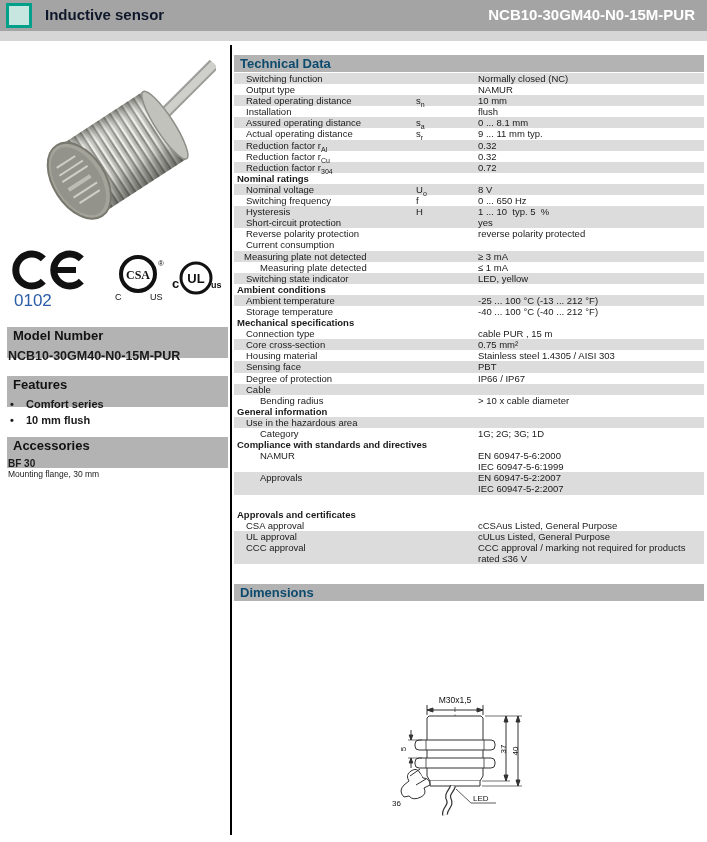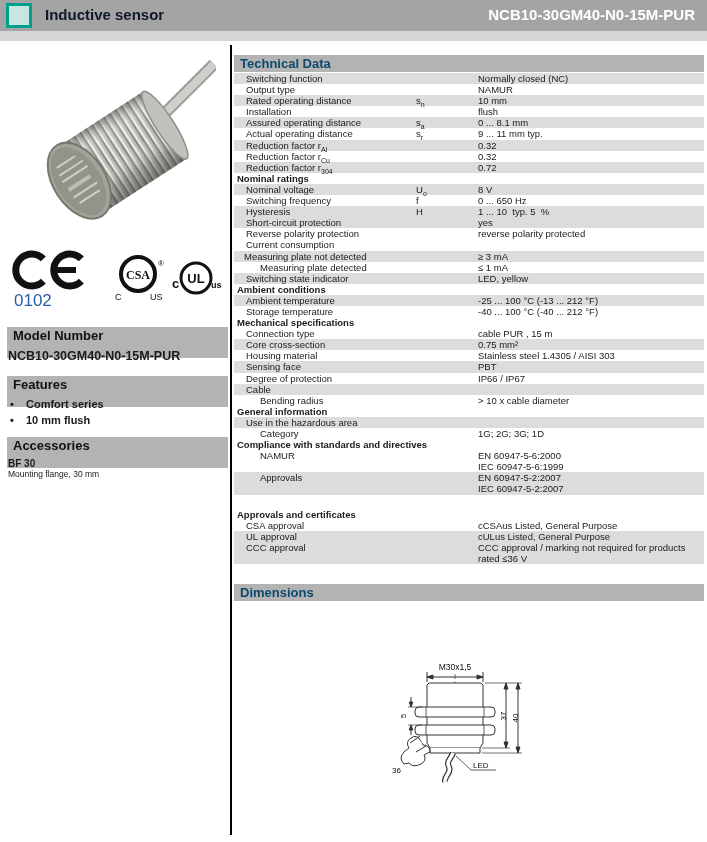--- a/index.html
+++ b/index.html
@@ -38,21 +38,21 @@
   #spec-table{position:absolute;left:234px;top:73px;width:470px;font-size:9.5px;}
   .sec-hdr{font-weight:bold;height:11.1px;line-height:11.1px;padding-left:3px;}
   .spec-row{display:flex;min-height:11.1px;line-height:11.1px;gap:30px;}
   .spec-row.shaded{background:#dcdcdc;}
   .cell-label{width:152px;padding-left:12px;box-sizing:border-box;flex:none;}
   .cell-sym{width:32px;flex:none;}
   .cell-val{flex:1;white-space:pre-wrap;}
   sub{font-size:7px;line-height:0;}
   .spacer{height:14px;}
 
-  .drawing{position:absolute;left:380px;top:651px;text-decoration:underline;}
+  .drawing{position:absolute;left:380px;top:684px;text-decoration:underline;}
 </style>
 </head>
 <body>
 
 <div id="page">
 
   <div class="top-bar">
     <div class="brand-square"></div>
     <div class="top-title">Inductive sensor</div>
     <div class="top-model">NCB10-30GM40-N0-15M-PUR</div>

